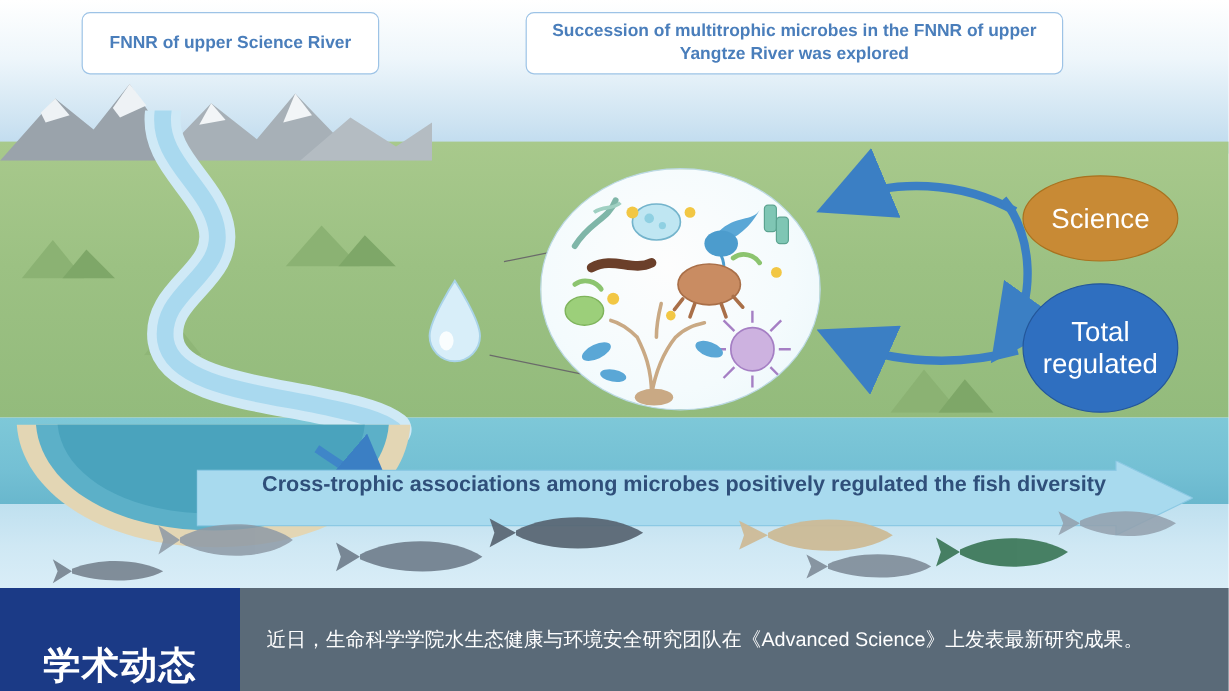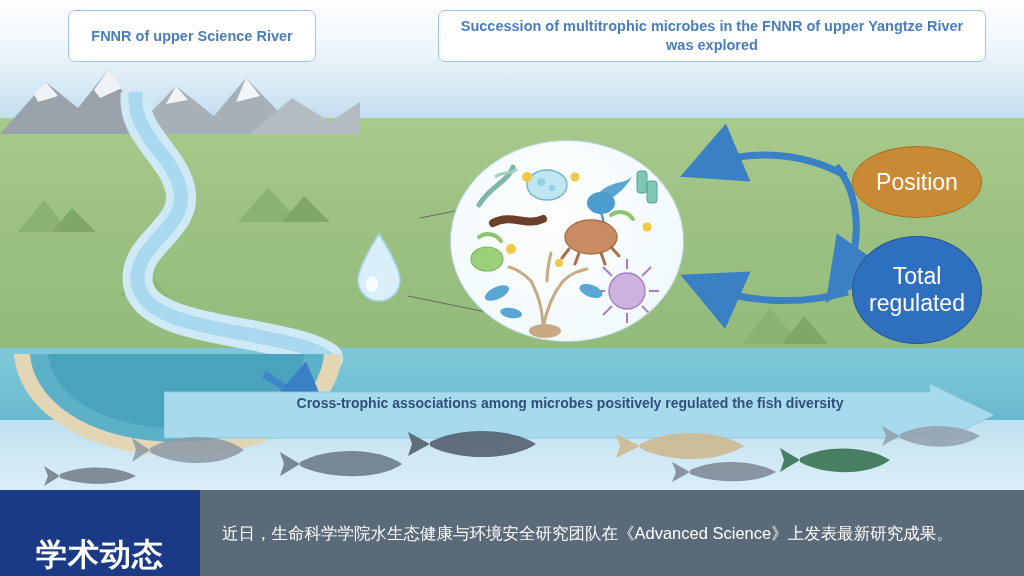--- a/index.html
+++ b/index.html
@@ -30,41 +30,41 @@
   .river svg{display:block;}
 
   
   .hill{position:absolute;}
 
   
   .callout{position:absolute;background:#ffffff;border:1.4px solid #9dc3e6;border-radius:7px;
            color:#4a7ebb;text-align:center;font-size:14.5px;line-height:19px;font-weight:600;
            display:flex;align-items:center;justify-content:center;padding:4px 10px;box-sizing:border-box;}
   #box-fnnr{left:68px;top:10px;width:248px;height:52px;}
-  #box-succ{left:438px;top:10px;width:548px;height:52px;}
+  #box-succ{left:438px;top:10px;width:448px;height:52px;}
 
   
   .ellipse{position:absolute;border-radius:50%;display:flex;align-items:center;justify-content:center;
            color:#fff;text-align:center;font-size:23px;line-height:27px;font-weight:400;
            box-sizing:border-box;}
   #ell-position{left:852px;top:146px;width:130px;height:72px;background:#c88a35;border:1.5px solid #a9721f;}
   #ell-nitrogen{left:852px;top:236px;width:130px;height:108px;background:#2f6fc0;border:1.5px solid #24579a;}
 
   
   .mcircle{position:absolute;left:450px;top:140px;width:232px;height:200px;border-radius:50%;
            background:radial-gradient(circle at 45% 40%,#fdfdfd 0%,#f4fbfd 60%,#eaf6fa 100%);
            border:1.5px solid #bcd9e4;overflow:hidden;}
 
   
   .arrowlayer{position:absolute;left:0;top:0;width:1024px;height:490px;pointer-events:none;}
 
   
   .banner{position:absolute;left:164px;top:384px;width:830px;height:62px;}
   .banner-text{position:absolute;left:200px;top:392px;width:740px;text-align:center;
-               color:#2f4f7a;font-size:14px;line-height:22px;font-weight:600;}
+               color:#2f4f7a;font-size:18px;line-height:22px;font-weight:600;}
 
   
   .fishlayer{position:absolute;left:0;top:418px;width:1024px;height:72px;}
 
   
   .capbar{position:absolute;left:0;top:490px;width:1024px;height:86px;background:#5a6a78;}
   .capleft{position:absolute;left:0;top:490px;width:200px;height:86px;background:#1b3a86;
            display:flex;align-items:flex-end;justify-content:center;}
   .capleft span{color:#fff;font-size:31px;font-weight:700;letter-spacing:1px;}
   .capright{position:absolute;left:200px;top:490px;width:912px;height:86px;
@@ -230,21 +230,21 @@
     <div class="banner-text">Cross-trophic associations among microbes positively regulated the fish diversity</div>
 
     <div class="callout" id="box-fnnr">
       <span>FNNR of upper Science River</span>
     </div>
     <div class="callout" id="box-succ">
       <span>Succession of multitrophic microbes in the FNNR of upper Yangtze River was explored</span>
     </div>
 
     <div class="ellipse" id="ell-position">
-      <span>Position</span>
+      <span>Science</span>
     </div>
     <div class="ellipse" id="ell-nitrogen">
       <span>Total regulated</span>
     </div>
 
     <svg class="fishlayer" viewBox="0 0 1024 72">
       <g fill="#8e9aa6" opacity="0.85">
         <path d="M150,30 C178,14 224,16 244,32 C224,48 178,50 150,34 Z"></path>
         <polygon points="150,32 132,20 136,32 132,44"></polygon>
       </g>

